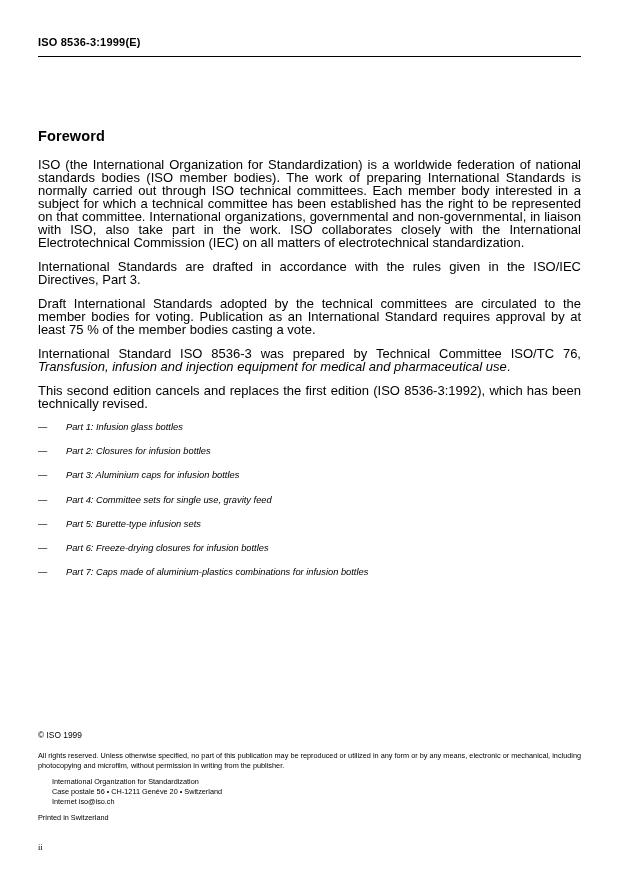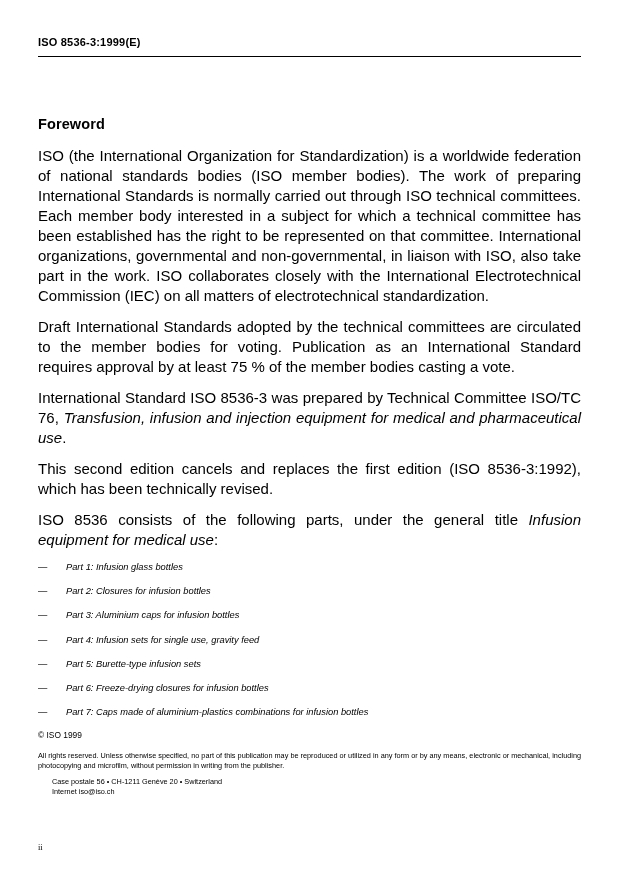--- a/index.html
+++ b/index.html
@@ -33,32 +33,32 @@
     position: absolute;
     left: 38px;
     top: 36px;
     font-size: 11px;
     font-weight: bold;
     letter-spacing: 0.2px;
   }
   .content {
     position: absolute;
     left: 38px;
-    top: 116px;
+    top: 128px;
     width: 543px;
   }
   h1.section-title {
     font-size: 14.5px;
     font-weight: bold;
     margin: 0 0 14px 0;
     letter-spacing: 0.1px;
   }
   p.body-text {
-    font-size: 15px;
-    line-height: 20px;
+    font-size: 13px;
+    line-height: 13px;
     margin: 0 0 11px 0;
     text-align: justify;
   }
   .italic { font-style: italic; }
   ul.parts-list {
     list-style: none;
     margin: 4px 0 0 0;
     padding: 0;
   }
   ul.parts-list li {
@@ -115,43 +115,45 @@
 
 <div class="page">
 
   <div class="doc-header">ISO 8536-3:1999(E)</div>
   <div class="header-rule"></div>
 
   <div class="content">
     <h1 class="section-title">Foreword</h1>
 
     <p class="body-text">ISO (the International Organization for Standardization) is a worldwide federation of national standards bodies (ISO member bodies). The work of preparing International Standards is normally carried out through ISO technical committees. Each member body interested in a subject for which a technical committee has been established has the right to be represented on that committee. International organizations, governmental and non-governmental, in liaison with ISO, also take part in the work. ISO collaborates closely with the International Electrotechnical Commission (IEC) on all matters of electrotechnical standardization.</p>
+    <p class="body-text">International Standards are drafted in accordance with the rules given in the ISO/IEC Directives, Part 3.</p>
     <p class="body-text">Draft International Standards adopted by the technical committees are circulated to the member bodies for voting. Publication as an International Standard requires approval by at least 75 % of the member bodies casting a vote.</p>
 
     <p class="body-text"><span>International Standard ISO 8536-3 was prepared by Technical Committee ISO/TC 76, </span><span class="italic">Transfusion, infusion and injection equipment for medical and pharmaceutical use</span><span>.</span></p>
 
     <p class="body-text">This second edition cancels and replaces the first edition (ISO 8536-3:1992), which has been technically revised.</p>
 
-    <p class="body-text"><span>ISO 8536 consists of the following parts, under the general title </span><span class="italic">Infusion equipment for medical use</span><span>:</span></p>
 
     <ul class="parts-list">
       <li><span class="dash">—</span><span class="part-text">Part 1: Infusion glass bottles</span></li>
       <li><span class="dash">—</span><span class="part-text">Part 2: Closures for infusion bottles</span></li>
       <li><span class="dash">—</span><span class="part-text">Part 3: Aluminium caps for infusion bottles</span></li>
-      <li><span class="dash">—</span><span class="part-text">Part 4: Infusion sets for single use, gravity feed</span></li>
+      <li><span class="dash">—</span><span class="part-text">Part 4: Committee sets for single use, gravity feed</span></li>
       <li><span class="dash">—</span><span class="part-text">Part 5: Burette-type infusion sets</span></li>
       <li><span class="dash">—</span><span class="part-text">Part 6: Freeze-drying closures for infusion bottles</span></li>
       <li><span class="dash">—</span><span class="part-text">Part 7: Caps made of aluminium-plastics combinations for infusion bottles</span></li>
     </ul>
   </div>
 
   <div class="footer">
     <div class="copyright-line">©   ISO 1999</div>
     <div class="rights-text">All rights reserved. Unless otherwise specified, no part of this publication may be reproduced or utilized in any form or by any means, electronic or mechanical, including photocopying and microfilm, without permission in writing from the publisher.</div>
     <div class="address-block">
+      <div>International Organization for Standardization</div>
       <div>Case postale 56 • CH-1211 Genève 20 • Switzerland</div>
       <div>Internet    iso@iso.ch</div>
     </div>
+    <div class="printed-line">Printed in Switzerland</div>
   </div>
 
   <div class="page-number">ii</div>
 
 </div>
 
 </body></html>

